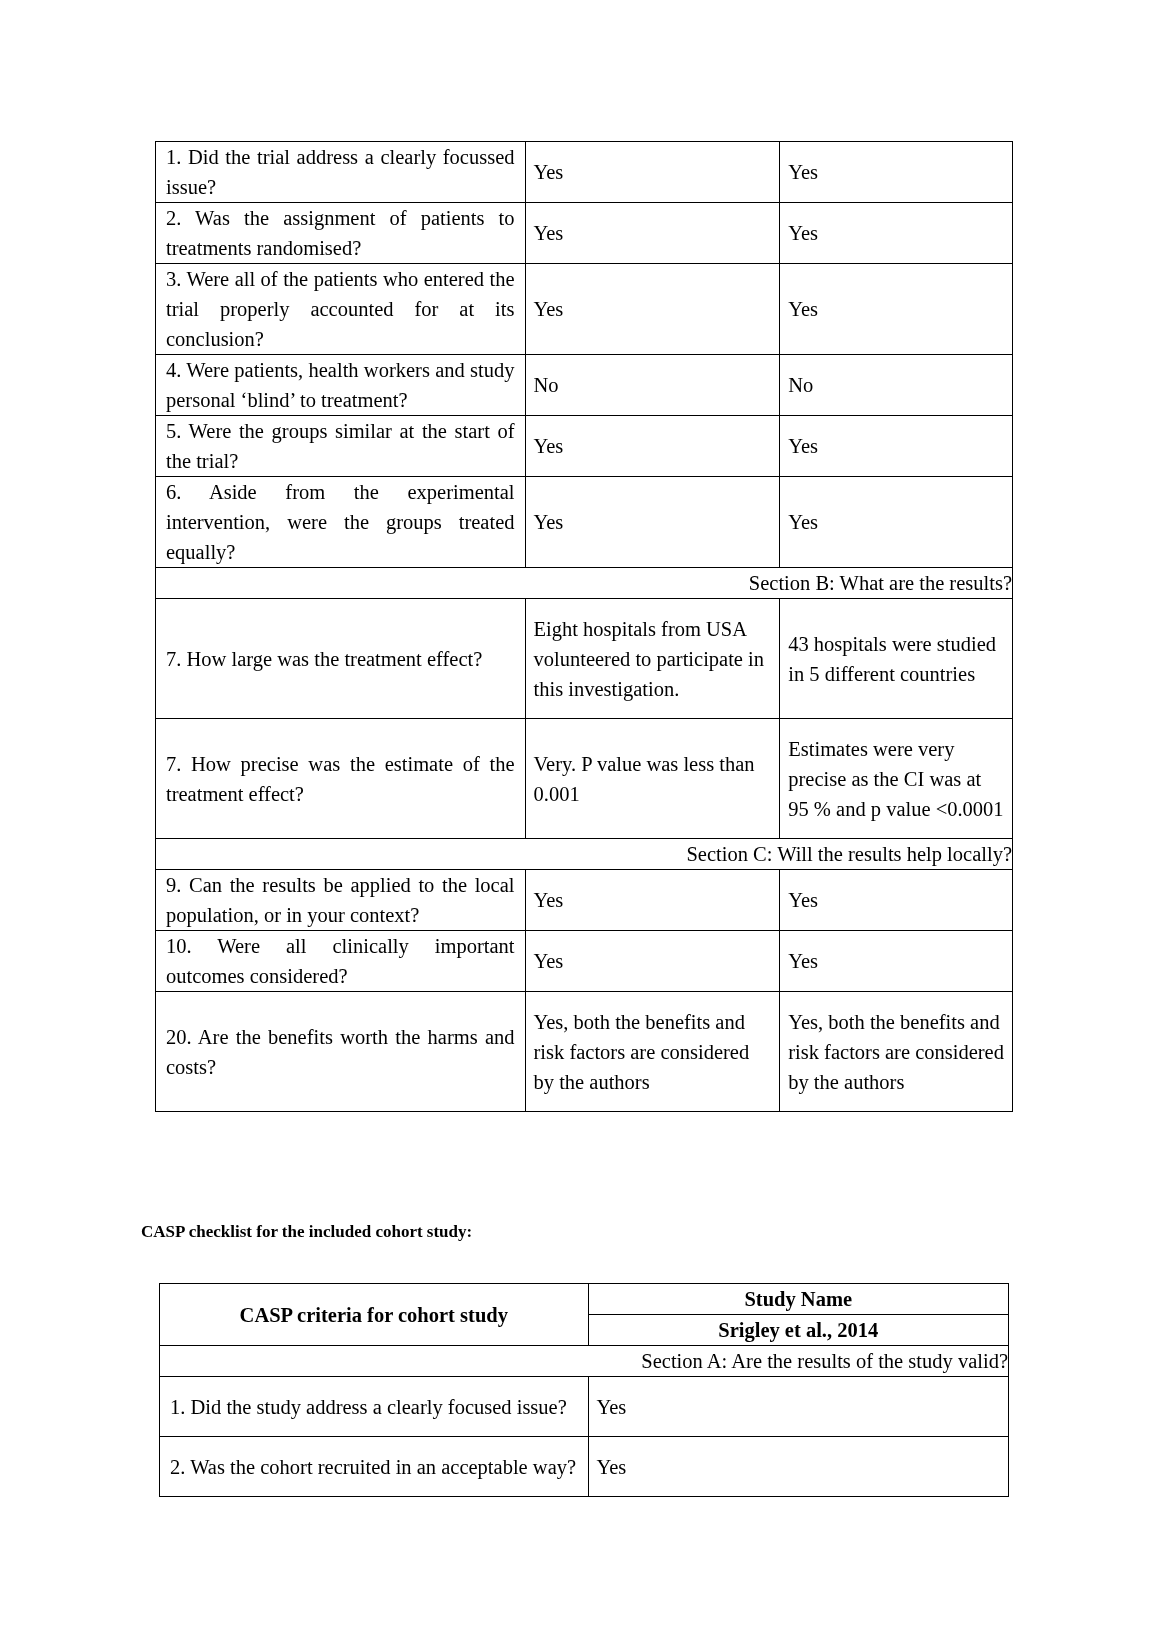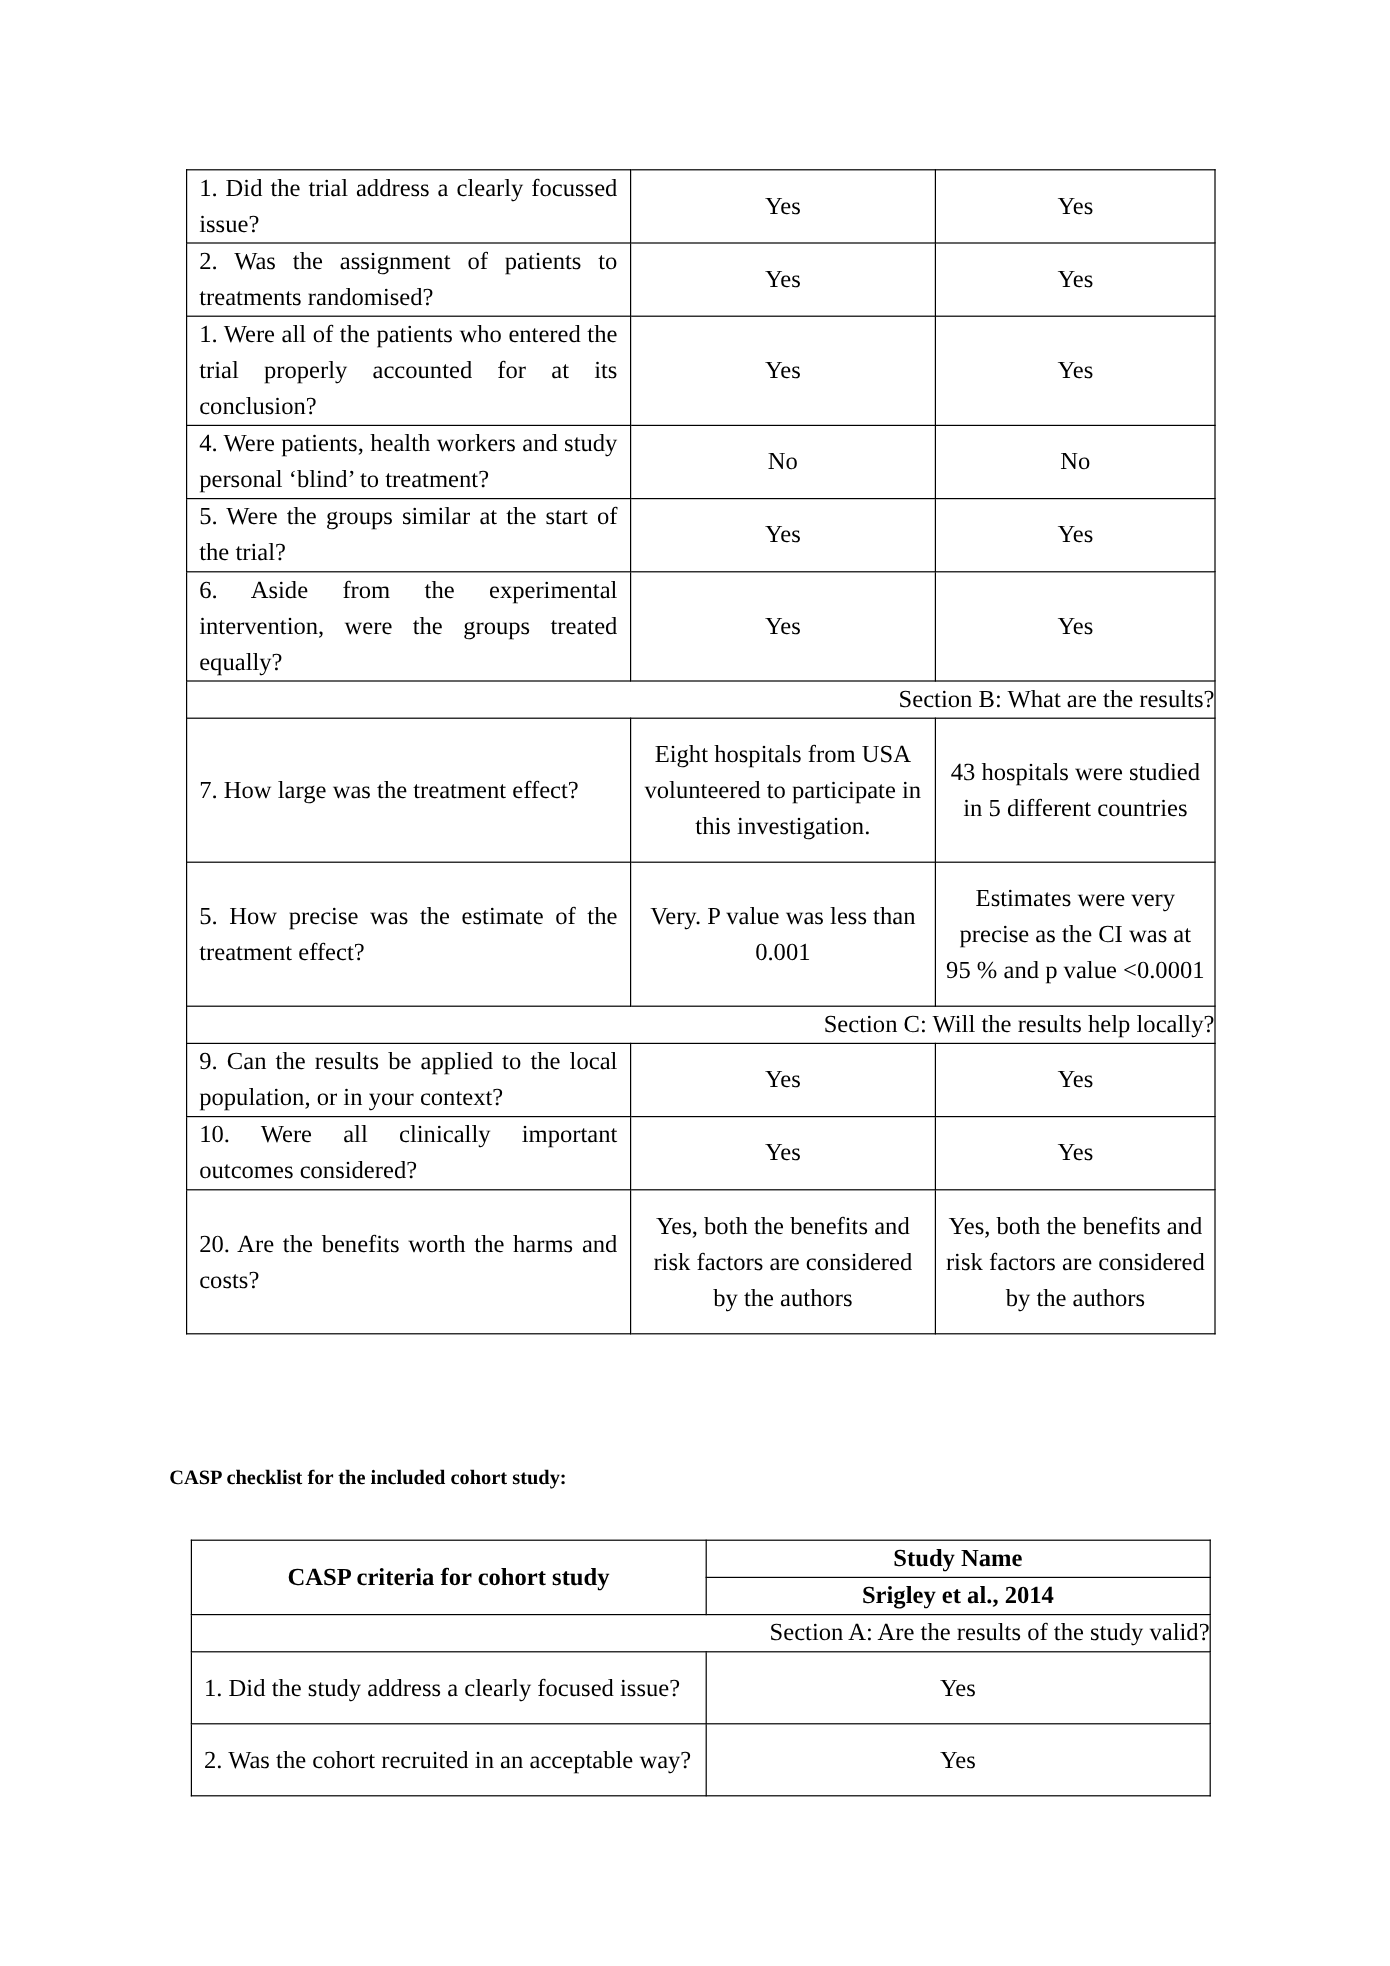--- a/index.html
+++ b/index.html
@@ -1,20 +1,20 @@
 <!DOCTYPE html>
 <html><head>
 <meta charset="utf-8">
 <style>
   html, body { margin: 0; padding: 0; background: #ffffff; }
   body { width: 1158px; height: 1638px; position: relative; font-family: "Liberation Serif", serif; color: #000; }
   table { border-collapse: collapse; position: absolute; font-size: 20.5px; line-height: 30px; }
   td { border: 1.5px solid #000; vertical-align: middle; padding: 0; }
   td.q { text-align: justify; padding: 0 10px 0 10px; text-align-last: left; margin-top: 36px; }
-  td.a { text-align: center; padding: 0 8px; }
+  td.a { text-align: left; padding: 0 8px; }
   td.sec { text-align: right; font-weight: normal; }
   td.hdr { text-align: center; font-weight: bold; }
   #t1 { left: 155px; top: 141px; width: 858px; }
   #t1 col.c1 { width: 370px; } #t1 col.c2 { width: 255px; } #t1 col.c3 { width: 233px; }
   #t2 { left: 159px; top: 1283px; width: 850px; border-radius: 24px; }
   #t2 col.c1 { width: 429px; } #t2 col.c2 { width: 421px; }
   h2 { position: absolute; left: 141px; top: 1222px; margin: 0; font-size: 17px; font-weight: bold; font-family: "Liberation Serif", serif; }
 </style>
 </head>
 <body>
@@ -30,21 +30,21 @@
       <td class="q">1. Did the trial address a clearly focussed issue?</td>
       <td class="a">Yes</td>
       <td class="a">Yes</td>
     </tr>
     <tr style="height:60px">
       <td class="q">2. Was the assignment of patients to treatments randomised?</td>
       <td class="a">Yes</td>
       <td class="a">Yes</td>
     </tr>
     <tr style="height:90px">
-      <td class="q">1. Were all of the patients who entered the trial properly accounted for at its conclusion?</td>
+      <td class="q">3. Were all of the patients who entered the trial properly accounted for at its conclusion?</td>
       <td class="a">Yes</td>
       <td class="a">Yes</td>
     </tr>
     <tr style="height:60px">
       <td class="q">4. Were patients, health workers and study personal ‘blind’ to treatment?</td>
       <td class="a">No</td>
       <td class="a">No</td>
     </tr>
     <tr style="height:60px">
       <td class="q">5. Were the groups similar at the start of the trial?</td>
@@ -58,21 +58,21 @@
     </tr>
     <tr style="height:30px">
       <td class="sec" colspan="3">Section B: What are the results?</td>
     </tr>
     <tr style="height:120px">
       <td class="q">7. How large was the treatment effect?</td>
       <td class="a">Eight hospitals from USA volunteered to participate in this investigation.</td>
       <td class="a">43 hospitals were studied in 5 different countries</td>
     </tr>
     <tr style="height:120px">
-      <td class="q">5. How precise was the estimate of the treatment effect?</td>
+      <td class="q">7. How precise was the estimate of the treatment effect?</td>
       <td class="a">Very. P value was less than 0.001</td>
       <td class="a">Estimates were very precise as the CI was at 95 % and p value &lt;0.0001</td>
     </tr>
     <tr style="height:30px">
       <td class="sec" colspan="3">Section C: Will the results help locally?</td>
     </tr>
     <tr style="height:60px">
       <td class="q">9. Can the results be applied to the local population, or in your context?</td>
       <td class="a">Yes</td>
       <td class="a">Yes</td>

